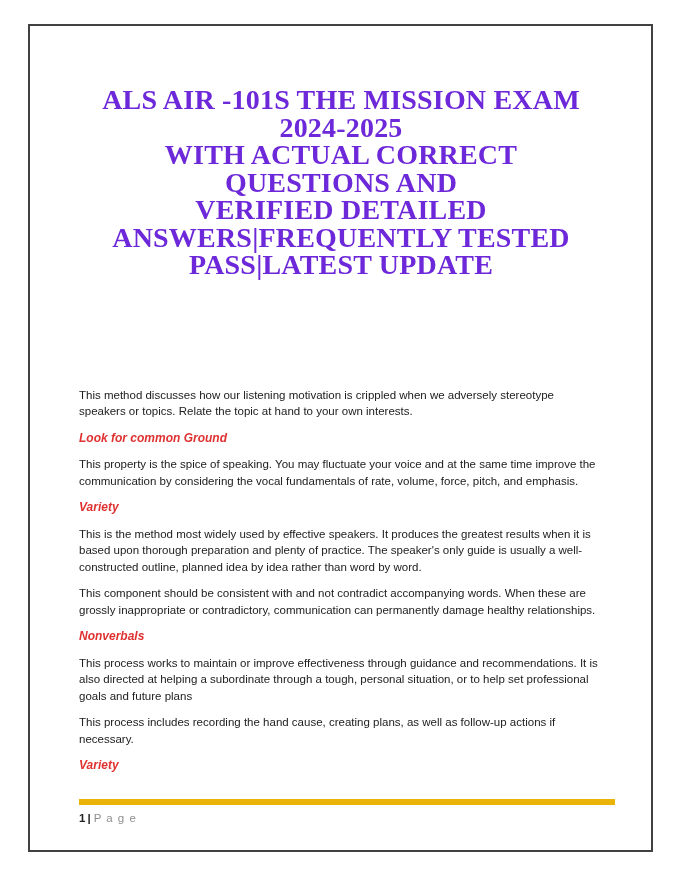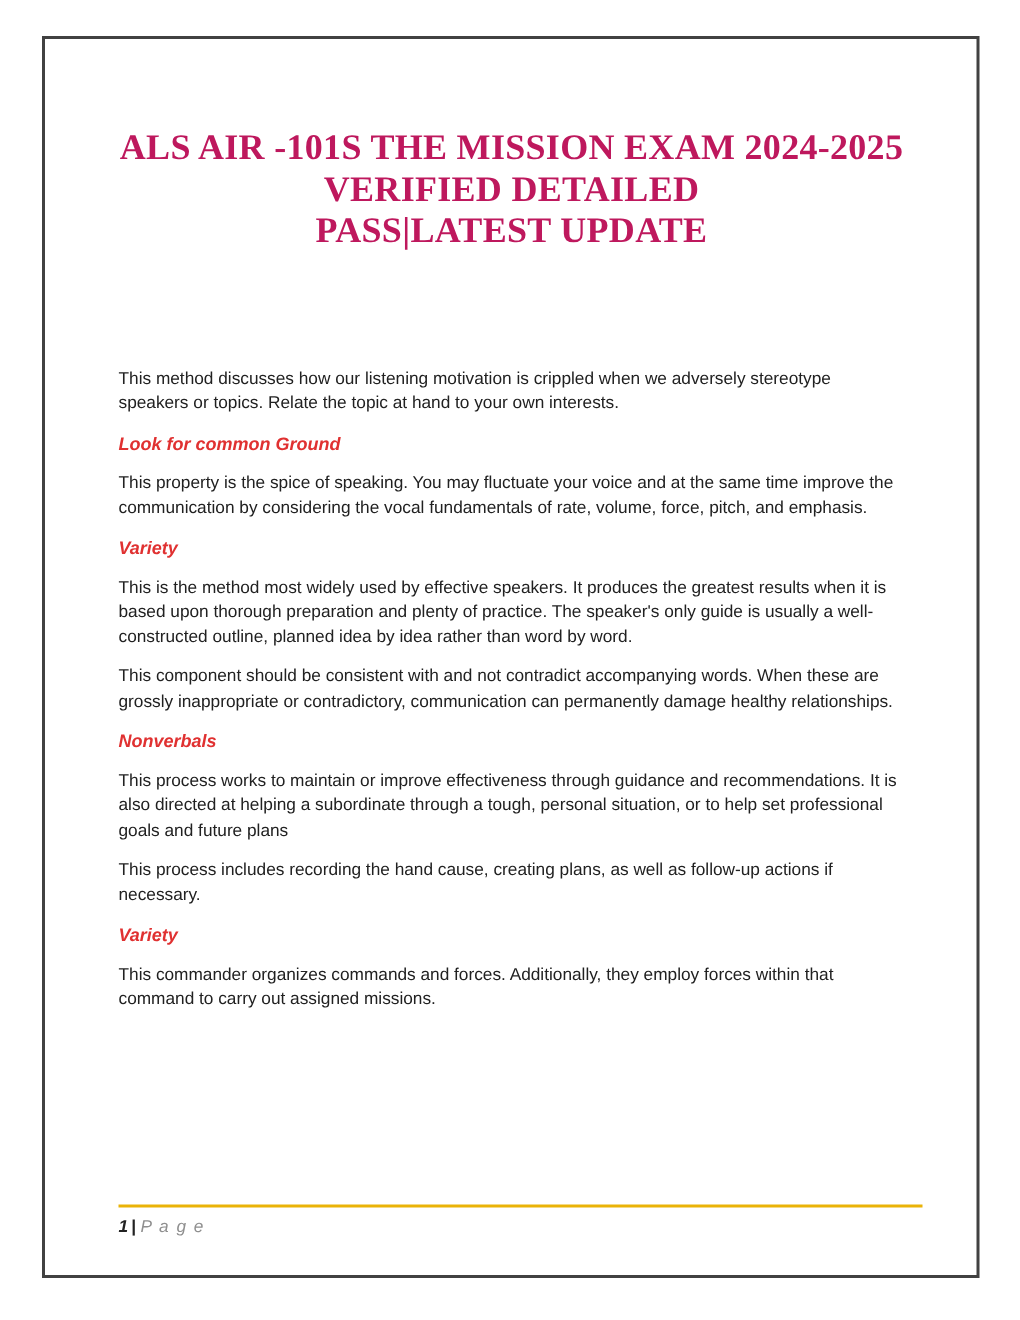--- a/index.html
+++ b/index.html
@@ -25,51 +25,50 @@
     background: #ffffff;
     border: 2px solid #414141;
   }
   .page-inner {
     padding: 60px 48px 0 49px;
   }
   .doc-title {
     text-align: center;
     font-family: "Liberation Serif", serif;
     font-weight: bold;
-    color: #be185d;
-    font-size: 24px;
+    color: #6d28d9;
+    font-size: 28px;
     line-height: 27.5px;
     letter-spacing: 0.2px;
   }
   .doc-body {
-    margin-top: 76px;
+    margin-top: 108px;
   }
   .para {
     font-size: 11.5px;
     line-height: 16.5px;
     color: #212121;
     margin-bottom: 10px;
   }
   .sec-heading {
     font-size: 12px;
     line-height: 16.5px;
     font-weight: bold;
     color: #e03131;
     margin-bottom: 10px;
     font-style: italic;
   }
   .footer {
     position: absolute;
     left: 49px;
     right: 36px;
     bottom: 26px;
-    border-top: 2px solid #eab308;
+    border-top: 6px solid #eab308;
     padding-top: 7px;
     font-size: 11.5px;
-    font-style: italic;
   }
   .footer .page-num {
     font-weight: bold;
     color: #222222;
   }
   .footer .divider {
     font-weight: bold;
     color: #222222;
     margin: 0 3px 0 2px;
   }
@@ -80,36 +79,37 @@
 </style>
 </head>
 <body>
 
 <div class="canvas">
   <div class="page">
     <div class="page-inner">
 
       <div class="doc-title">
         <div>ALS AIR -101S THE MISSION EXAM 2024-2025</div>
+        <div>WITH ACTUAL CORRECT QUESTIONS AND</div>
         <div>VERIFIED DETAILED</div>
+        <div>ANSWERS|FREQUENTLY TESTED</div>
         <div>PASS|LATEST UPDATE</div>
       </div>
 
       <div class="doc-body">
         <div class="para">This method discusses how our listening motivation is crippled when we adversely stereotype speakers or topics. Relate the topic at hand to your own interests.</div>
         <div class="sec-heading">Look for common Ground</div>
         <div class="para">This property is the spice of speaking. You may fluctuate your voice and at the same time improve the communication by considering the vocal fundamentals of rate, volume, force, pitch, and emphasis.</div>
         <div class="sec-heading">Variety</div>
         <div class="para">This is the method most widely used by effective speakers. It produces the greatest results when it is based upon thorough preparation and plenty of practice. The speaker's only guide is usually a well-constructed outline, planned idea by idea rather than word by word.</div>
         <div class="para">This component should be consistent with and not contradict accompanying words. When these are grossly inappropriate or contradictory, communication can permanently damage healthy relationships.</div>
         <div class="sec-heading">Nonverbals</div>
         <div class="para">This process works to maintain or improve effectiveness through guidance and recommendations. It is also directed at helping a subordinate through a tough, personal situation, or to help set professional goals and future plans</div>
         <div class="para">This process includes recording the hand cause, creating plans, as well as follow-up actions if necessary.</div>
         <div class="sec-heading">Variety</div>
-        <div class="para">This commander organizes commands and forces. Additionally, they employ forces within that command to carry out assigned missions.</div>
       </div>
 
     </div>
 
     <div class="footer">
       <span class="page-num">1</span><span class="divider">|</span><span class="page-label">P a g e</span>
     </div>
   </div>
 </div>
 

